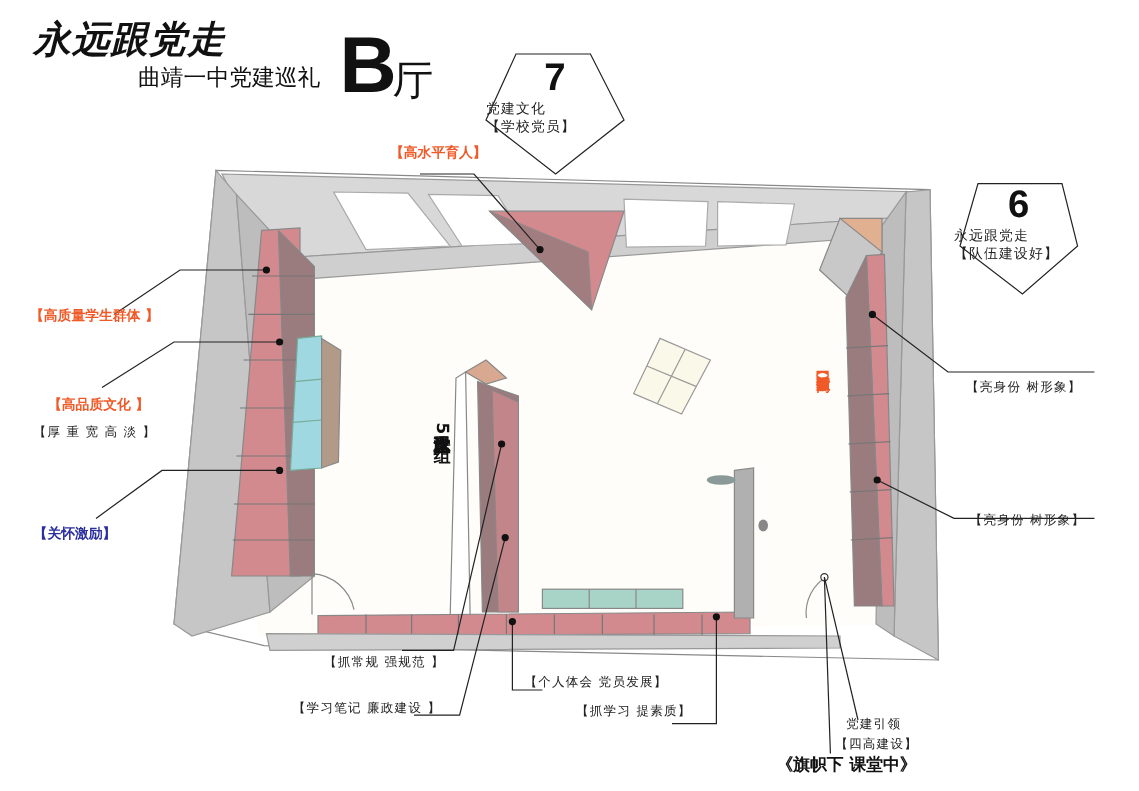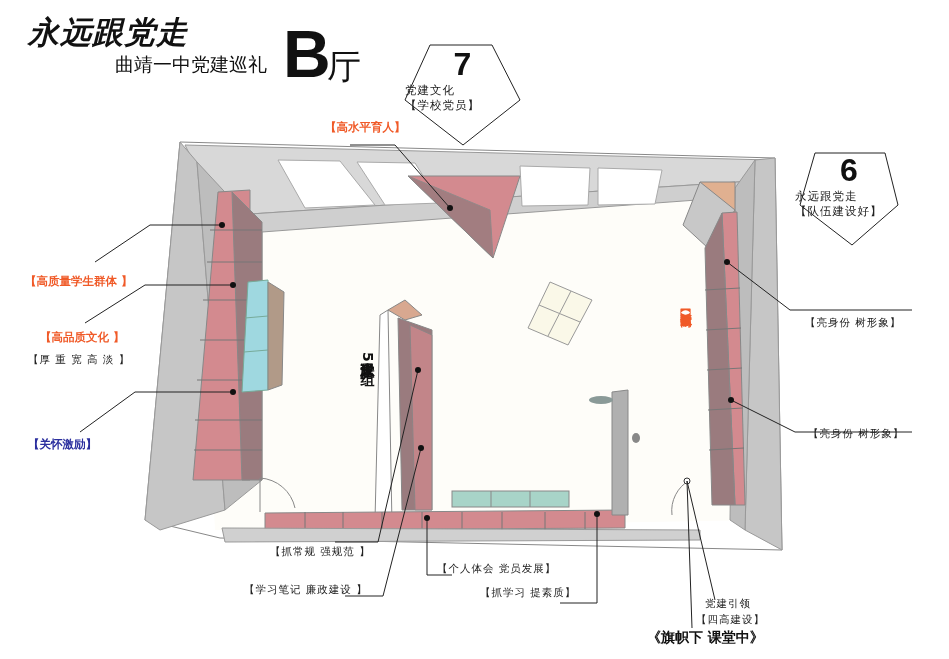--- a/index.html
+++ b/index.html
@@ -147,21 +147,21 @@
     <div class="pent-text">【学校党员】</div>
   </div>
 
   <div class="abs" style="left:795px;top:152px;width:108px;">
     <div class="pent-num">6</div>
     <div class="pent-text">永远跟党走</div>
     <div class="pent-text">【队伍建设好】</div>
   </div>
 
   <div class="abs lbl-orange" style="left:325px;top:120px;">【高水平育人】</div>
-  <div class="abs lbl-orange" style="left:25px;top:274px;">【高质量学生群体 】</div>
+  <div class="abs lbl-orange" style="left:25px;top:256px;">【高质量学生群体 】</div>
   <div class="abs lbl-orange" style="left:40px;top:330px;">【高品质文化 】</div>
   <div class="abs lbl-black" style="left:28px;top:353px;">【厚 重 宽 高 淡 】</div>
   <div class="abs lbl-blue" style="left:28px;top:437px;">【关怀激励】</div>
 
   <div class="abs vert" style="left:359px;top:352px;font-size:14px;font-weight:bold;color:#111;">思政大课堂5组</div>
   <div class="abs vert" style="left:678px;top:305px;font-size:11.5px;font-weight:bold;color:#f05a28;">【高素质教师队伍】</div>
 
   <div class="abs lbl-black" style="left:805px;top:316px;">【亮身份 树形象】</div>
   <div class="abs lbl-black" style="left:808px;top:427px;">【亮身份 树形象】</div>
 

